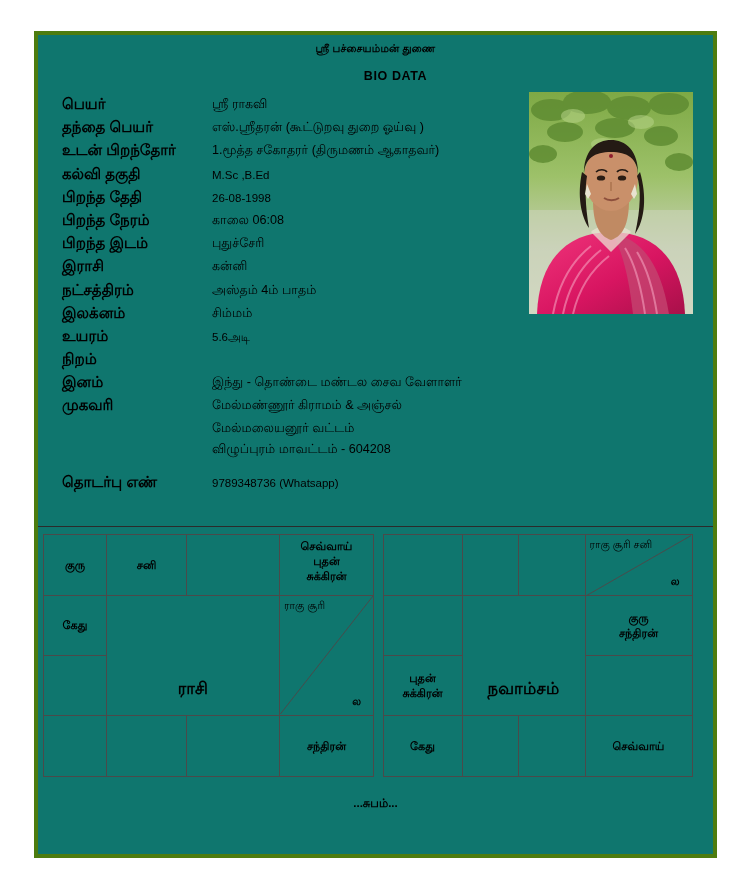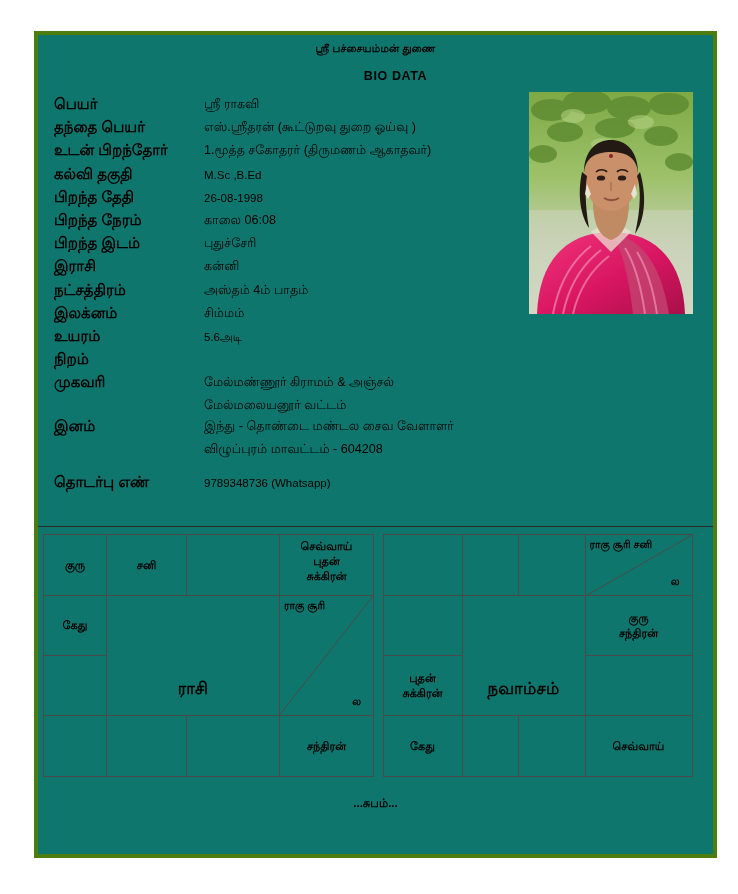--- a/index.html
+++ b/index.html
@@ -43,20 +43,21 @@
     margin-top: 13px;
     padding-left: 40px;
   }
 
   
   .bio-wrap {
     position: relative;
     padding: 12px 0 0 0;
     height: 404px;
     box-sizing: border-box;
+    margin-left: 8px;
   }
 
   .photo {
     position: absolute;
     right: 20px;
     top: 9px;
     width: 164px;
     height: 222px;
     overflow: hidden;
     background: #dfe6d4;
@@ -153,21 +154,21 @@
   }
 
   .lagna-cell { position: relative; align-items: flex-start; }
   .lagna-cell .planets {
     position: absolute;
     left: 4px;
     top: 3px;
     text-align: center;
     font-size: 10.6px;
     line-height: 1.3;
-    font-weight: bold;
+    font-weight: normal;
   }
   .lagna-cell .la {
     position: absolute;
     right: 12px;
     bottom: 7px;
     font-size: 10.6px;
     font-weight: bold;
   }
   .lagna-cell .diag {
     position: absolute;
@@ -313,30 +314,30 @@
       <div class="row big">
         <div class="lbl">உயரம்</div>
         <div class="val">5.6அடி</div>
       </div>
 
       <div class="row big tam">
         <div class="lbl">நிறம்</div>
       </div>
 
       <div class="row big tam">
+        <div class="lbl">இனம்</div>
+        <div class="val">இந்து - தொண்டை மண்டல சைவ வேளாளர்</div>
+      </div>
+
+      <div class="row big tam">
         <div class="lbl">முகவரி</div>
         <div class="val">
           <span class="sub">மேல்மண்ணூர் கிராமம் &amp; அஞ்சல்</span>
           <span class="sub">மேல்மலையனூர் வட்டம்</span>
         </div>
-      </div>
-
-      <div class="row big tam">
-        <div class="lbl">இனம்</div>
-        <div class="val">இந்து - தொண்டை மண்டல சைவ வேளாளர்</div>
       </div>
 
       <div class="row cont tam">
         <div class="lbl">&nbsp;</div>
         <div class="val">விழுப்புரம் மாவட்டம் - 604208</div>
       </div>
 
       <div class="gap-sm"></div>
 
       <div class="row big">

